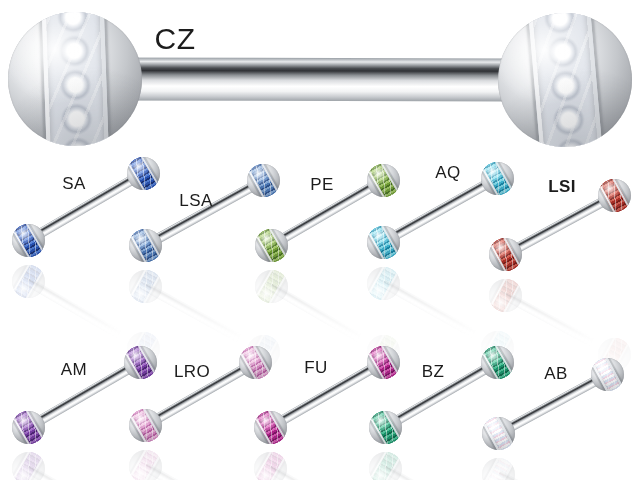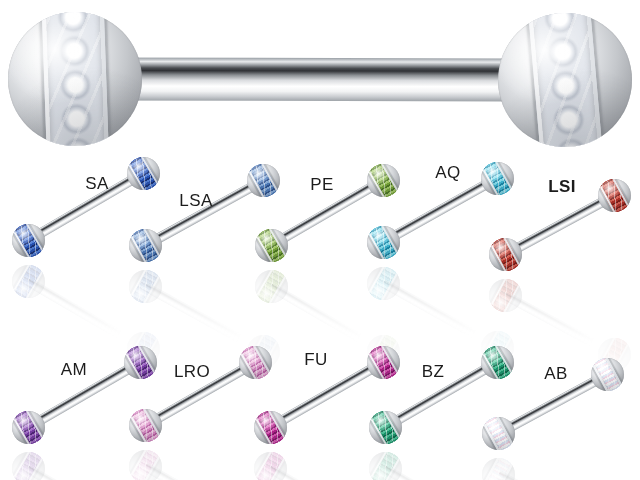--- a/index.html
+++ b/index.html
@@ -70,39 +70,40 @@
 <div id="stage">
     <div class="bar" style="left: 74.9995px; top: 58px; width: 490.001px; height: 43px; transform: rotate(0.11693deg);"></div>
     <div class="ball" style="left: 8px; top: 12px; height: 134px; width: 134px; --g1: #ffffff; --g2: #dfe3ea; --g3: #bfc5d0;">
       <div class="band big" style="--ba: -2deg;"></div>
       <div class="gloss"></div>
     </div>
     <div class="ball" style="left: 498px; top: 13px; height: 134px; width: 134px; --g1: #ffffff; --g2: #dfe3ea; --g3: #bfc5d0;">
       <div class="band big" style="--ba: -5deg;"></div>
       <div class="gloss"></div>
     </div>
+    <div class="lbl big-lbl" style="left: 175px; top: 39px;">CZ</div>
     <div class="bar refl refl-bar" style="left: 18.953px; top: 309.75px; width: 133.094px; height: 9.5px; transform: rotate(30.2254deg); opacity: 0.11;"></div>
     <div class="ball refl refl-ball" style="left: 11.5px; top: 264.5px; height: 33px; width: 33px; --g1: #4f7edd; --g2: #2350b8; --g3: #122c78; opacity: 0.18;">
       <div class="band" style="--ba: -30.225449724953418deg;"></div>
       <div class="gloss"></div>
     </div>
     <div class="ball refl refl-ball" style="left: 126.5px; top: 331.5px; height: 33px; width: 33px; --g1: #4f7edd; --g2: #2350b8; --g3: #122c78; opacity: 0.05;">
       <div class="band" style="--ba: -30.225449724953418deg;"></div>
       <div class="gloss"></div>
     </div>
     <div class="bar" style="left: 18.953px; top: 201.75px; width: 133.094px; height: 9.5px; transform: rotate(-30.2254deg);"></div>
     <div class="ball" style="left: 11.5px; top: 223.5px; height: 33px; width: 33px; --g1: #4f7edd; --g2: #2350b8; --g3: #122c78;">
       <div class="band" style="--ba: -30.225449724953418deg;"></div>
       <div class="gloss"></div>
     </div>
     <div class="ball" style="left: 126.5px; top: 156.5px; height: 33px; width: 33px; --g1: #4f7edd; --g2: #2350b8; --g3: #122c78;">
       <div class="band" style="--ba: -30.225449724953418deg;"></div>
       <div class="gloss"></div>
     </div>
-    <div class="lbl" style="left: 74px; top: 184px; margin-left: 23px;">SA</div>
+    <div class="lbl" style="left: 74px; top: 184px;">SA</div>
     <div class="bar refl refl-bar" style="left: 136.641px; top: 313.75px; width: 134.718px; height: 9.5px; transform: rotate(28.8481deg); opacity: 0.11;"></div>
     <div class="ball refl refl-ball" style="left: 128.5px; top: 269.5px; height: 33px; width: 33px; --g1: #85acdd; --g2: #4a7abd; --g3: #2a5090; opacity: 0.18;">
       <div class="band" style="--ba: -28.84805928536905deg;"></div>
       <div class="gloss"></div>
     </div>
     <div class="ball refl refl-ball" style="left: 246.5px; top: 334.5px; height: 33px; width: 33px; --g1: #85acdd; --g2: #4a7abd; --g3: #2a5090; opacity: 0.05;">
       <div class="band" style="--ba: -28.84805928536905deg;"></div>
       <div class="gloss"></div>
     </div>
     <div class="bar" style="left: 136.641px; top: 207.75px; width: 134.718px; height: 9.5px; transform: rotate(-28.8481deg);"></div>
@@ -209,21 +210,21 @@
     </div>
     <div class="bar" style="left: 261.319px; top: 389.75px; width: 130.361px; height: 9.5px; transform: rotate(-29.9084deg);"></div>
     <div class="ball" style="left: 253.5px; top: 410.5px; height: 33px; width: 33px; --g1: #e055b8; --g2: #b51d8c; --g3: #820f66;">
       <div class="band" style="--ba: -29.908427321405124deg;"></div>
       <div class="gloss"></div>
     </div>
     <div class="ball" style="left: 366.5px; top: 345.5px; height: 33px; width: 33px; --g1: #e055b8; --g2: #b51d8c; --g3: #820f66;">
       <div class="band" style="--ba: -29.908427321405124deg;"></div>
       <div class="gloss"></div>
     </div>
-    <div class="lbl" style="left: 316px; top: 360px;">FU</div>
+    <div class="lbl" style="left: 316px; top: 368px;">FU</div>
     <div class="bar refl refl-bar" style="left: 376.252px; top: 495.75px; width: 129.495px; height: 9.5px; transform: rotate(30.129deg); opacity: 0.11;"></div>
     <div class="ball refl refl-ball" style="left: 368.5px; top: 451.5px; height: 33px; width: 33px; --g1: #48c89a; --g2: #15996c; --g3: #086b4a; opacity: 0.18;">
       <div class="band" style="--ba: -30.12904264414196deg;"></div>
       <div class="gloss"></div>
     </div>
     <div class="bar" style="left: 376.252px; top: 389.75px; width: 129.495px; height: 9.5px; transform: rotate(-30.129deg);"></div>
     <div class="ball" style="left: 368.5px; top: 410.5px; height: 33px; width: 33px; --g1: #48c89a; --g2: #15996c; --g3: #086b4a;">
       <div class="band" style="--ba: -30.12904264414196deg;"></div>
       <div class="gloss"></div>
     </div>

